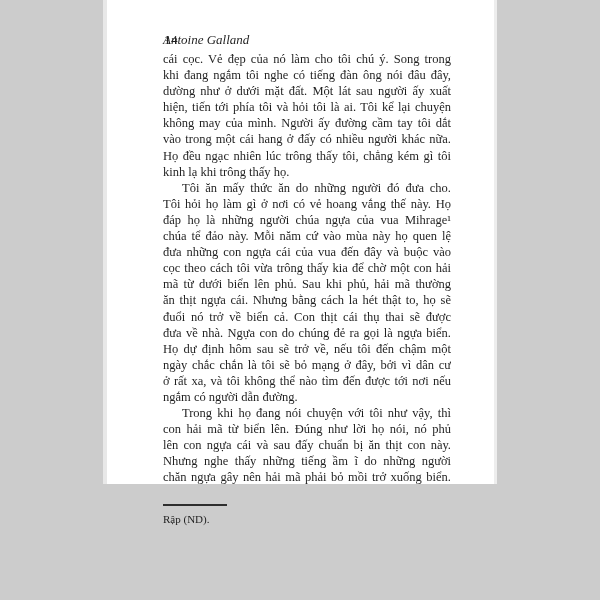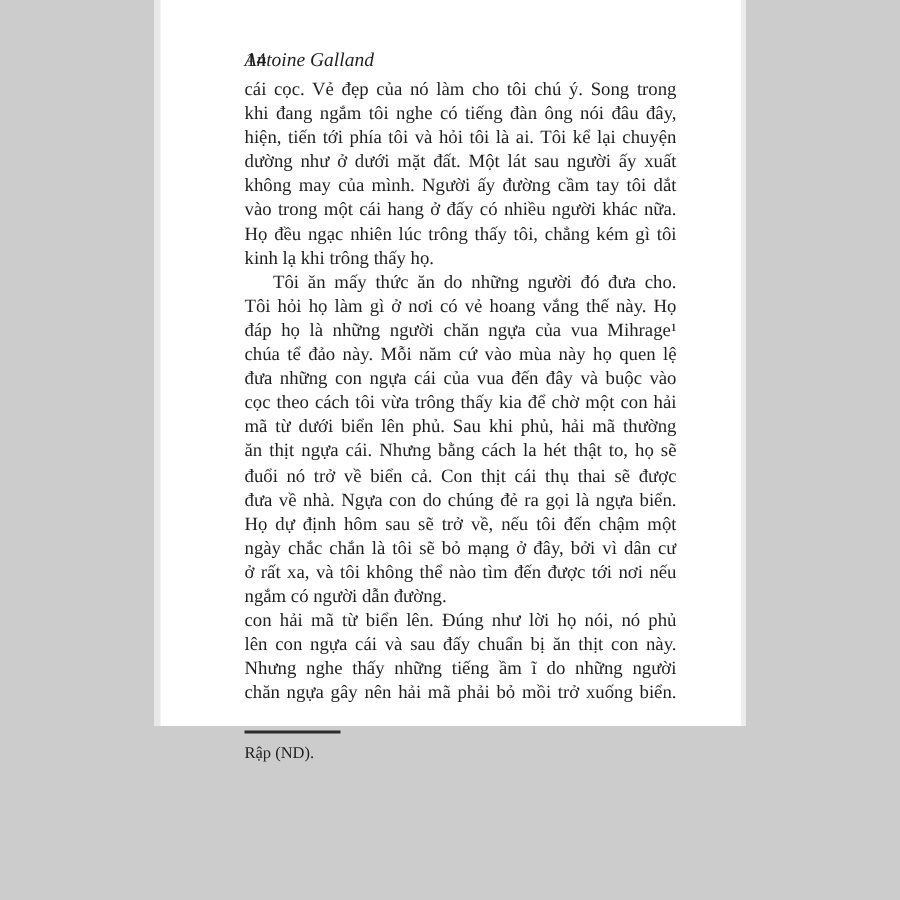--- a/index.html
+++ b/index.html
@@ -88,46 +88,47 @@
     <div class="running-head">
       <span class="page-num">14</span>
       <div class="head-title">Antoine Galland</div>
     </div>
 
     <div class="body-text">
 
       <div>
         <div class="ln">cái cọc. Vẻ đẹp của nó làm cho tôi chú ý. Song trong</div>
         <div class="ln">khi đang ngắm tôi nghe có tiếng đàn ông nói đâu đây,</div>
+        <div class="ln">dường như ở dưới mặt đất. Một lát sau người ấy xuất</div>
         <div class="ln">hiện, tiến tới phía tôi và hỏi tôi là ai. Tôi kể lại chuyện</div>
-        <div class="ln">dường như ở dưới mặt đất. Một lát sau người ấy xuất</div>
         <div class="ln">không may của mình. Người ấy đường cầm tay tôi dắt</div>
         <div class="ln">vào trong một cái hang ở đấy có nhiều người khác nữa.</div>
         <div class="ln">Họ đều ngạc nhiên lúc trông thấy tôi, chẳng kém gì tôi</div>
         <div class="ln left">kinh lạ khi trông thấy họ.</div>
       </div>
 
       <div>
         <div class="ln ind">Tôi ăn mấy thức ăn do những người đó đưa cho.</div>
         <div class="ln">Tôi hỏi họ làm gì ở nơi có vẻ hoang vắng thế này. Họ</div>
-        <div class="ln">đáp họ là những người chăn ngựa của vua Mihrage¹</div>
+        <div class="ln">đáp họ là những người chúa ngựa của vua Mihrage¹</div>
         <div class="ln">chúa tể đảo này. Mỗi năm cứ vào mùa này họ quen lệ</div>
         <div class="ln">đưa những con ngựa cái của vua đến đây và buộc vào</div>
         <div class="ln">cọc theo cách tôi vừa trông thấy kia để chờ một con hải</div>
         <div class="ln">mã từ dưới biển lên phủ. Sau khi phủ, hải mã thường</div>
         <div class="ln">ăn thịt ngựa cái. Nhưng bằng cách la hét thật to, họ sẽ</div>
         <div class="ln">đuổi nó trở về biển cả. Con thịt cái thụ thai sẽ được</div>
         <div class="ln">đưa về nhà. Ngựa con do chúng đẻ ra gọi là ngựa biển.</div>
         <div class="ln">Họ dự định hôm sau sẽ trở về, nếu tôi đến chậm một</div>
         <div class="ln">ngày chắc chắn là tôi sẽ bỏ mạng ở đây, bởi vì dân cư</div>
         <div class="ln">ở rất xa, và tôi không thể nào tìm đến được tới nơi nếu</div>
         <div class="ln left">ngắm có người dẫn đường.</div>
       </div>
 
       <div>
+        <div class="ln ind">Trong khi họ đang nói chuyện với tôi như vậy, thì</div>
         <div class="ln">con hải mã từ biển lên. Đúng như lời họ nói, nó phủ</div>
         <div class="ln">lên con ngựa cái và sau đấy chuẩn bị ăn thịt con này.</div>
         <div class="ln">Nhưng nghe thấy những tiếng ầm ĩ do những người</div>
         <div class="ln">chăn ngựa gây nên hải mã phải bỏ mồi trở xuống biển.</div>
       </div>
 
     </div>
 
     <div class="footnote-rule"></div>
 

